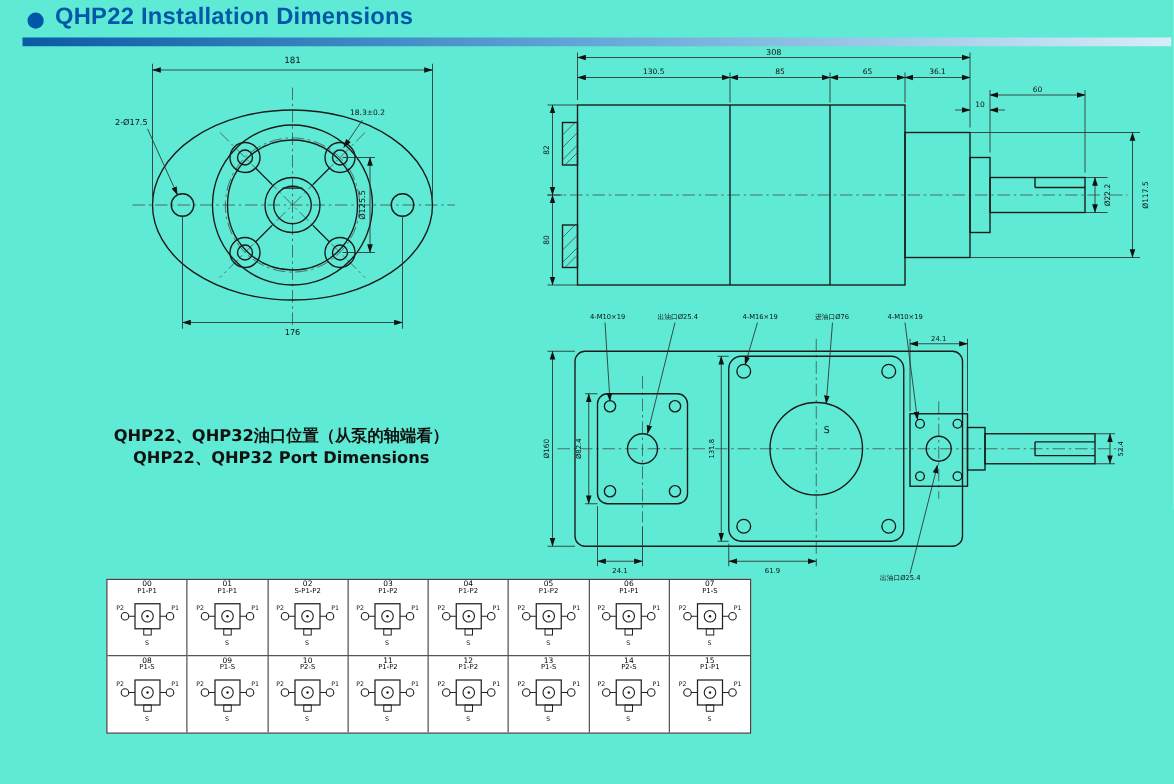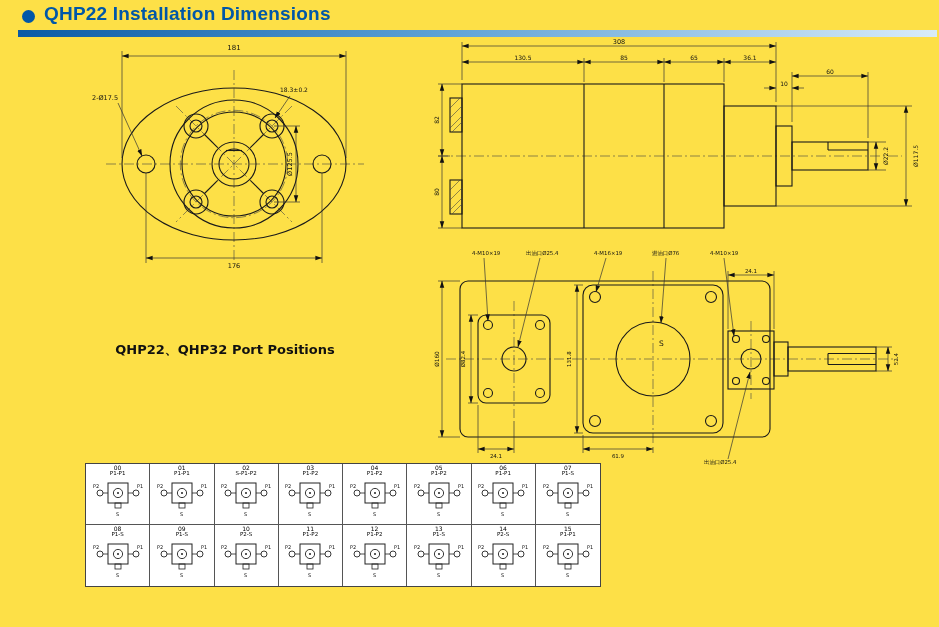--- a/index.html
+++ b/index.html
@@ -1,17 +1,17 @@
 <!DOCTYPE html>
 <html><head>
 <meta charset="utf-8">
 <style>
   *{margin:0;padding:0;box-sizing:border-box}
   body{background:#fff;font-family:"DejaVu Sans","Liberation Sans",sans-serif}
-  .page{position:relative;width:939px;height:627px;background:#fde047;overflow:hidden}
+  .page{position:relative;width:939px;height:627px;background:#5eead4;overflow:hidden}
   .hdr-bullet{position:absolute;left:22px;top:10px;width:13px;height:13px;border-radius:50%;background:#0057a8}
   .hdr-title{position:absolute;left:44px;top:3px;font-size:19px;font-weight:bold;color:#0057a8;letter-spacing:.2px;font-family:"Liberation Sans","DejaVu Sans",sans-serif}
   .hdr-bar{position:absolute;left:18px;top:30px;right:2px;height:7px;background:linear-gradient(90deg,#0a5aa5 0%,#5ba0d4 45%,#d9ecf9 100%)}
   .draw{position:absolute}
   .main{stroke:#1a1a1a;stroke-width:1.1;fill:none}
   .thin{stroke:#333;stroke-width:.7;fill:none}
   .hatch{stroke:#444;stroke-width:.6;fill:none}
   .cl{stroke:#444;stroke-width:.6;stroke-dasharray:10 3 2 3;fill:none}
   text{fill:#111;font-family:"DejaVu Sans",sans-serif}
   .cap{position:absolute;left:60px;top:341px;width:330px;text-align:center;font-weight:bold;color:#111;line-height:1.32}
@@ -161,21 +161,22 @@
     <line class="thin" x1="444" y1="134" x2="462" y2="134"></line>
     <line class="thin" x1="452" y1="106" x2="452" y2="134" marker-start="url(#a2)" marker-end="url(#a2)"></line>
     <text x="464" y="120" font-size="6" text-anchor="middle" transform="rotate(-90 464 120)">Ø22.2</text>
     <line class="thin" x1="352" y1="70" x2="488" y2="70"></line>
     <line class="thin" x1="352" y1="170" x2="488" y2="170"></line>
     <line class="thin" x1="482" y1="70" x2="482" y2="170" marker-start="url(#a2)" marker-end="url(#a2)"></line>
     <text x="494" y="120" font-size="6" text-anchor="middle" transform="rotate(-90 494 120)">Ø117.5</text>
   </svg>
 
   <div class="cap">
-    <div class="l2">QHP22、QHP32 Port Positions</div>
+    <div class="l1">QHP22、QHP32油口位置（从泵的轴端看）</div>
+    <div class="l2">QHP22、QHP32 Port Dimensions</div>
   </div>
 
   <svg class="draw" style="left:428px;top:243px" width="510" height="228" viewBox="0 0 510 228">
     <defs>
       <marker id="a3" viewBox="0 0 10 10" refX="9.5" refY="5" markerWidth="7" markerHeight="7" orient="auto-start-reverse" markerUnits="userSpaceOnUse">
         <path d="M0,1.8 L10,5 L0,8.2 Z" fill="#111"></path>
       </marker>
     </defs>
 
     <line class="cl" x1="18" y1="116" x2="470" y2="116"></line>

